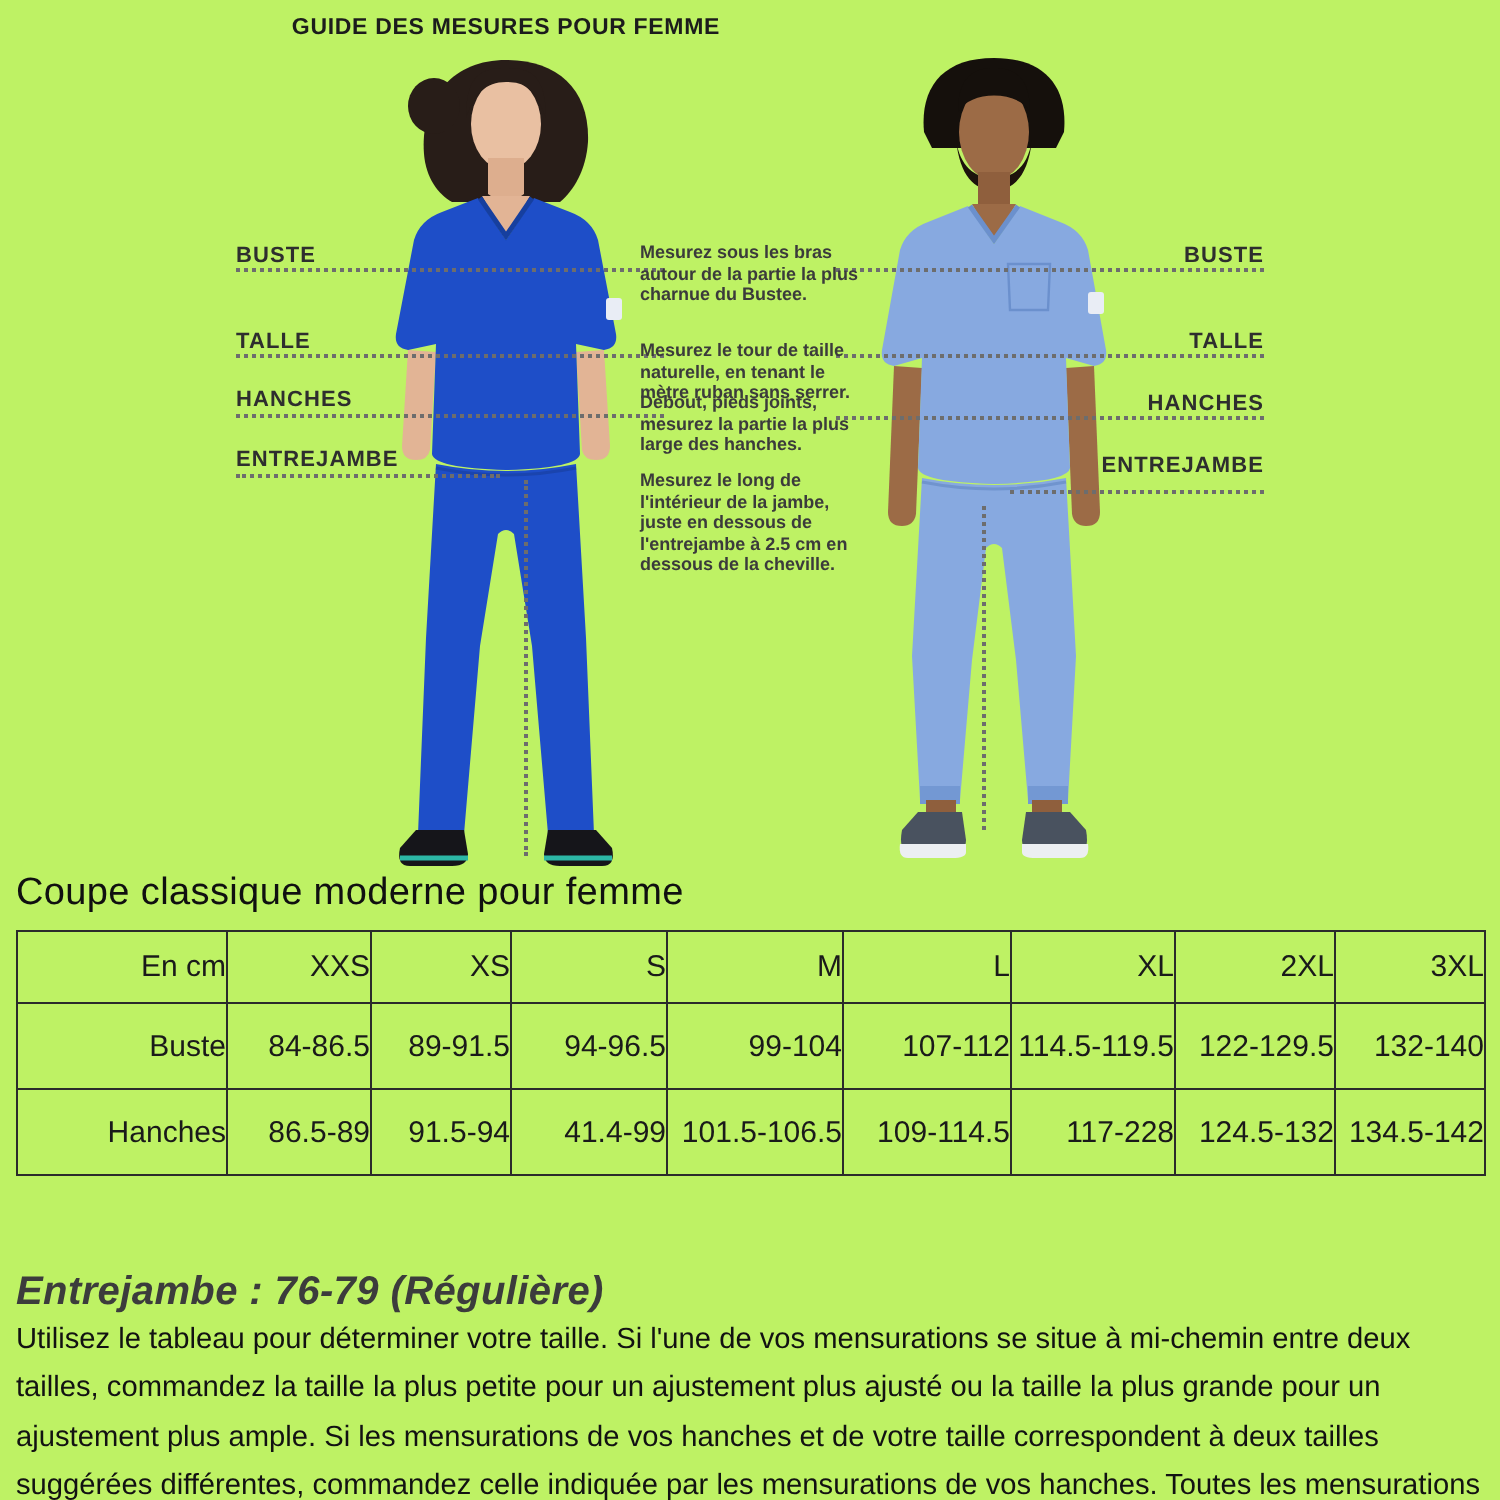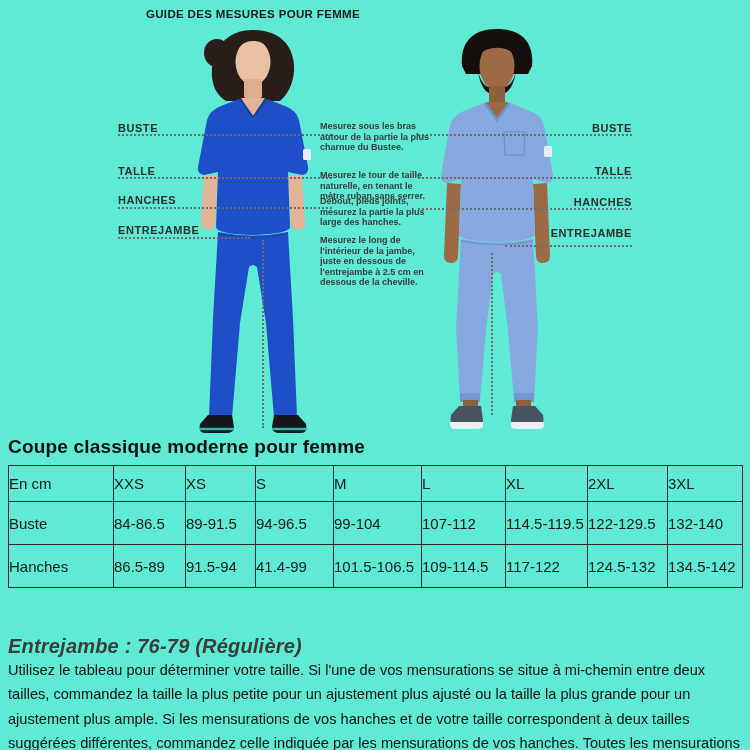--- a/index.html
+++ b/index.html
@@ -1,18 +1,18 @@
 <!DOCTYPE html>
 <html><head>
 <meta charset="utf-8">
 <style>
   * { margin:0; padding:0; box-sizing:border-box; }
   html,body { background:#ffffff; }
   .page {
-    position:relative; width:750px; height:750px; background:#5eead4;
+    position:relative; width:750px; height:750px; background:#bef264;
     font-family:"Liberation Sans", sans-serif; color:#2b2b2b; overflow:hidden;
   }
   
   .guide-title {
     position:absolute; top:8px; font-size:11.5px; font-weight:700;
     letter-spacing:.03em; color:#1c1c1c; text-align:center;
   }
   .guide-title.female { left:128px; width:250px; }
   .guide-title.male   { left:374px; width:250px; }
 
@@ -35,26 +35,26 @@
   .mlabel.right { text-align:right; }
 
   .instruction {
     position:absolute; z-index:3; left:320px; width:110px;
     font-size:9px; line-height:10.6px; font-weight:700; color:#3b3b3b;
   }
 
   
   .table-title {
     position:absolute; left:8px; top:436px; font-size:19px;
-    font-weight:700; color:#101010; letter-spacing:.01em;
+    font-weight:400; color:#101010; letter-spacing:.01em;
   }
   table.size-table {
     position:absolute; left:8px; top:465px; width:734px;
     border-collapse:collapse; table-layout:fixed;
-    font-size:15px; color:#1a1a1a; text-align:left;
+    font-size:15px; color:#1a1a1a; text-align:right;
   }
   table.size-table th, table.size-table td {
     border:1.5px solid #2b2b2b; font-weight:400; padding:0;
   }
   table.size-table thead th { height:36px; }
   table.size-table tbody td { height:43px; }
   .footnote {
     position:absolute; left:8px; top:635px; font-size:20px;
     font-style:italic; color:#3c3c3c; letter-spacing:.01em;font-weight:bold;
   }
@@ -179,21 +179,21 @@
         <td>122-129.5</td>
         <td>132-140</td>
       </tr>
       <tr>
         <td>Hanches</td>
         <td>86.5-89</td>
         <td>91.5-94</td>
         <td>41.4-99</td>
         <td>101.5-106.5</td>
         <td>109-114.5</td>
-        <td>117-122</td>
+        <td>117-228</td>
         <td>124.5-132</td>
         <td>134.5-142</td>
       </tr>
     </tbody>
   </table>
 
   <p class="footnote">Entrejambe : 76-79 (Régulière)</p>
 
   <p class="sizing-note">Utilisez le tableau pour déterminer votre taille. Si l'une de vos mensurations se situe à mi-chemin entre deux tailles, commandez la taille la plus petite pour un ajustement plus ajusté ou la taille la plus grande pour un ajustement plus ample. Si les mensurations de vos hanches et de votre taille correspondent à deux tailles suggérées différentes, commandez celle indiquée par les mensurations de vos hanches. Toutes les mensurations sont en centimètres.</p>
 

